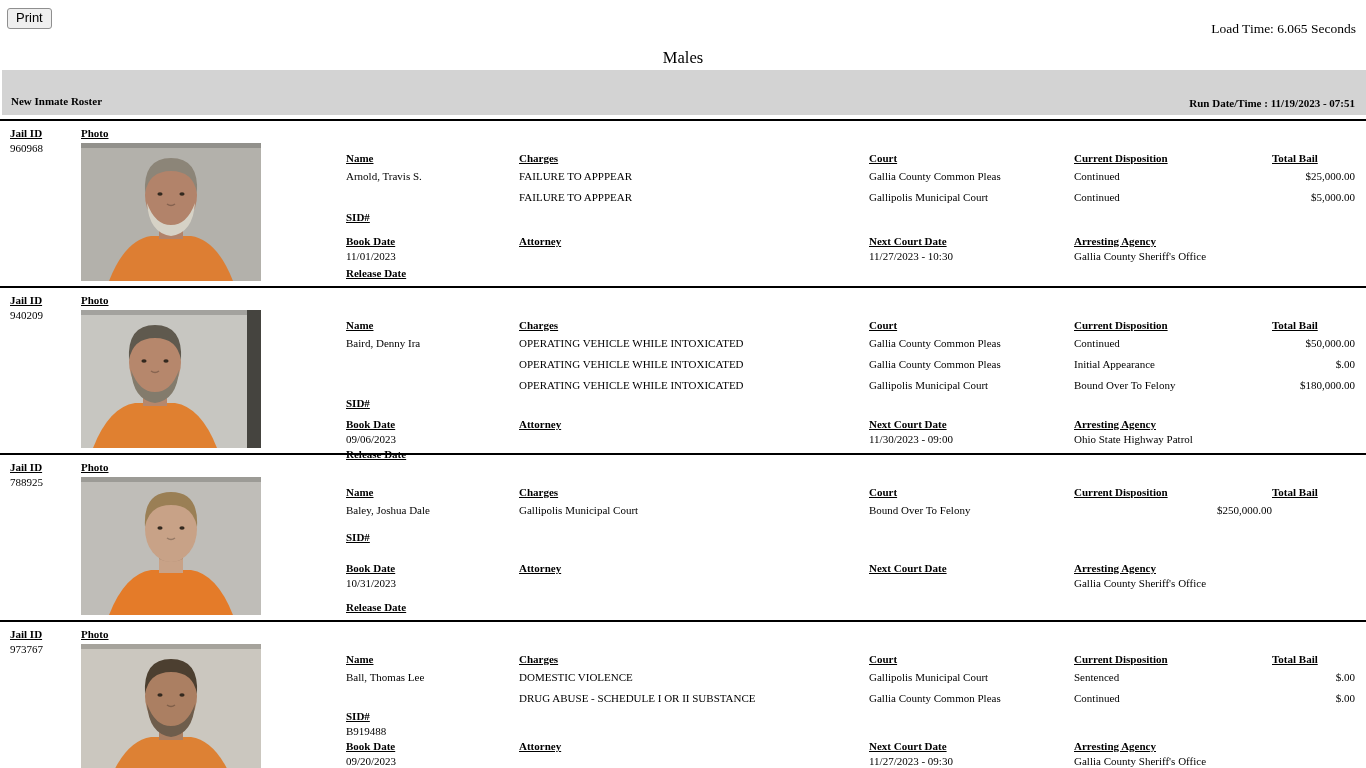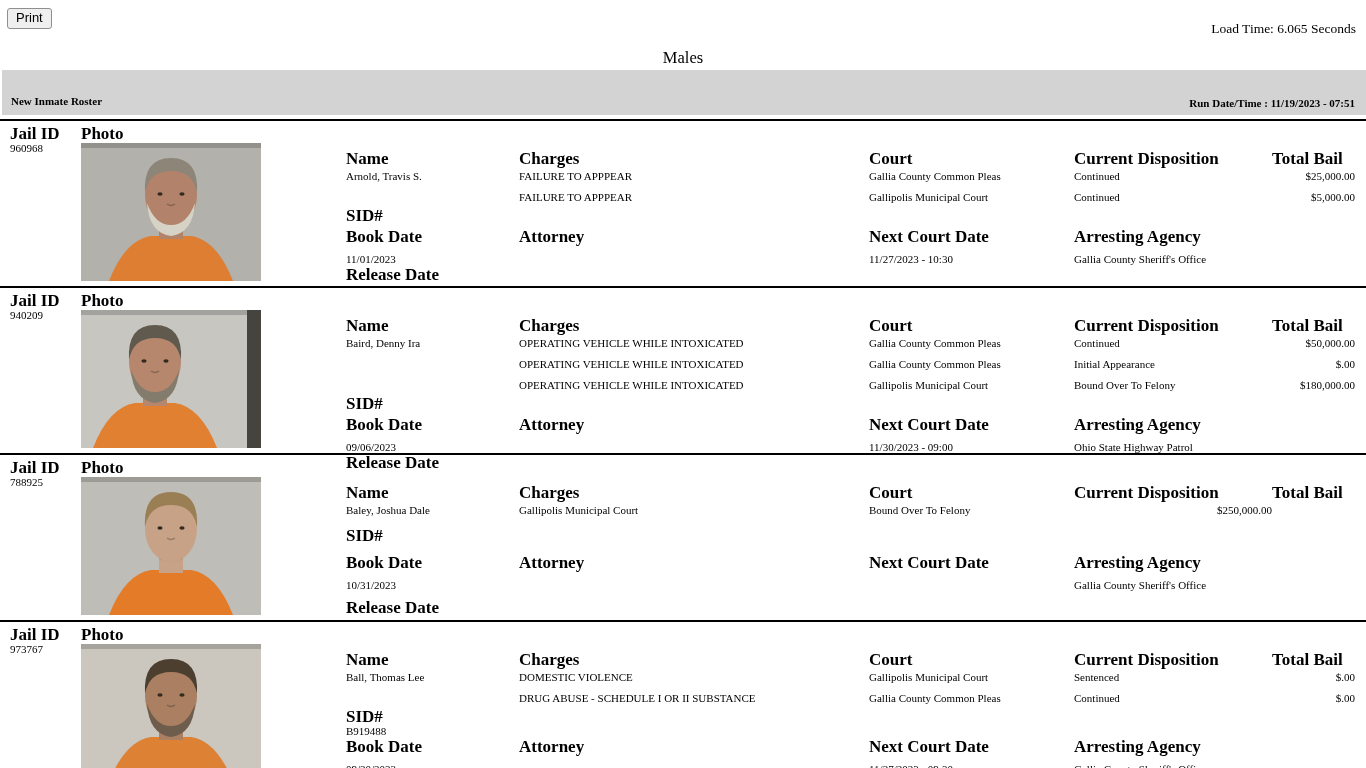--- a/index.html
+++ b/index.html
@@ -15,35 +15,35 @@
     padding: 2px 8px 3px; color: #000; background: #efefef;
     border: 1px solid #8f8f8f; border-radius: 3px; cursor: pointer;
   }
   .load-time { position: absolute; top: 21px; right: 10px; font-size: 13.5px; white-space: nowrap; }
   .page-title { position: absolute; top: 48px; left: 0; width: 100%; text-align: center; font-size: 16.5px; }
   .header-bar { position: absolute; top: 70px; left: 2px; right: 0; height: 45px; background: #d3d3d3; }
   .roster-title { position: absolute; left: 9px; top: 13px; font-weight: bold; font-size: 11px; margin-top: 12px; }
   .run-datetime { position: absolute; right: 11px; top: 27px; font-weight: bold; font-size: 11px; }
   #roster { position: absolute; top: 119px; left: 0; width: 100%; }
   .row { position: relative; height: 167px; border-top: 2px solid #000; }
-  .hdr { font-weight: bold; font-size: 17px; line-height: 15px; white-space: nowrap; }
+  .hdr { font-weight: bold; font-size: 11px; line-height: 15px; white-space: nowrap; text-decoration: underline; }
   .val { font-size: 11px; line-height: 15px; white-space: nowrap; min-height: 15px; }
   .col-jail  { position: absolute; left: 10px; top: 5px; width: 70px; }
   .col-photo { position: absolute; left: 81px; top: 5px; width: 180px; }
   .mugshot { width: 180px; height: 138px; margin-top: 2px; overflow: hidden; }
   .mugshot svg { display: block; }
   .main {
     position: absolute; left: 346px; right: 11px; top: 5px; bottom: 5px;
     display: flex; flex-direction: column; justify-content: space-between; margin-top: 25px;
   }
   .charges-grid { display: grid; grid-template-columns: 173px 350px 205px 198px 1fr; }
   .charges-grid .cell { line-height: 21px; white-space: nowrap; overflow: hidden; font-size: 11px; }
   .charges-grid .cell.bail { text-align: right; }
   .sid-val.empty { min-height: 6px; height: 6px; line-height: 6px; }
-  .book-grid { display: grid; grid-template-columns: 173px 350px 205px 1fr; row-gap: 8px; }
+  .book-grid { display: grid; grid-template-columns: 173px 350px 205px 1fr; row-gap: 0; }
 </style>
 </head>
 <body>
 
 <button class="print-btn">Print</button>
 <div class="load-time">Load Time: 6.065 Seconds</div>
 <div class="page-title">Males</div>
 
 <div class="header-bar">
   <div class="roster-title">New Inmate Roster</div>

